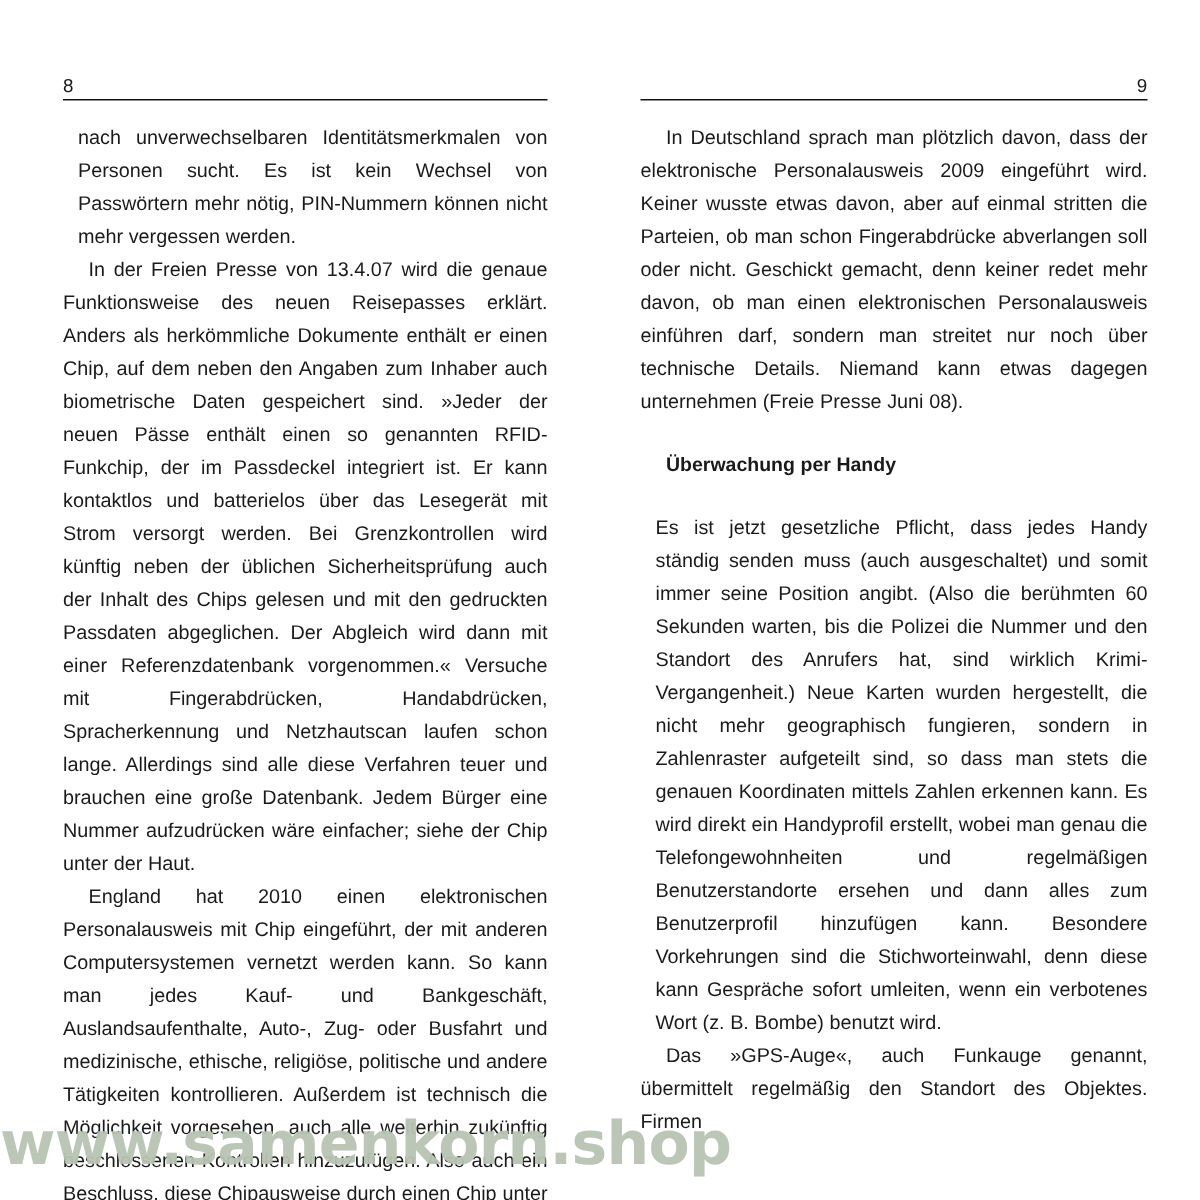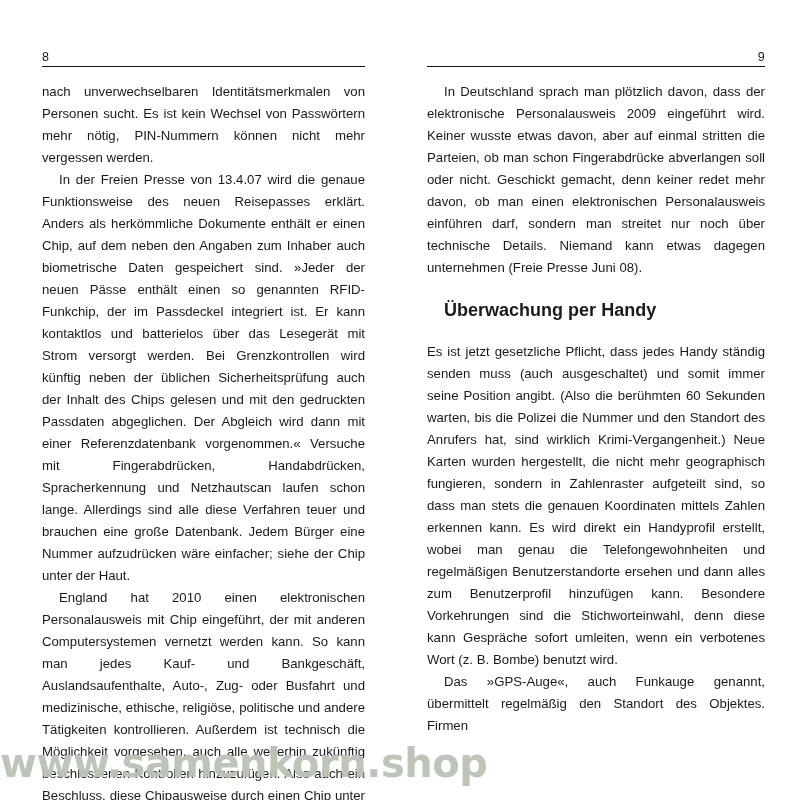--- a/index.html
+++ b/index.html
@@ -61,25 +61,26 @@
     -webkit-hyphens: none;
     word-spacing: 0.1px;
   }
 
   .column p {
     margin: 0;
     text-indent: 17px;
   }
   .column p.noindent {
     text-indent: 0;
+    margin-left: 10px;
   }
 
   .section-heading {
     margin: 0;
-    font-size: 18px;
+    font-size: 13px;
     line-height: 22px;
     font-weight: bold;
     text-align: left;
     text-indent: 0;
     padding-top: 20px;
     padding-bottom: 20px;
   }
 
   .watermark {
     position: absolute;

